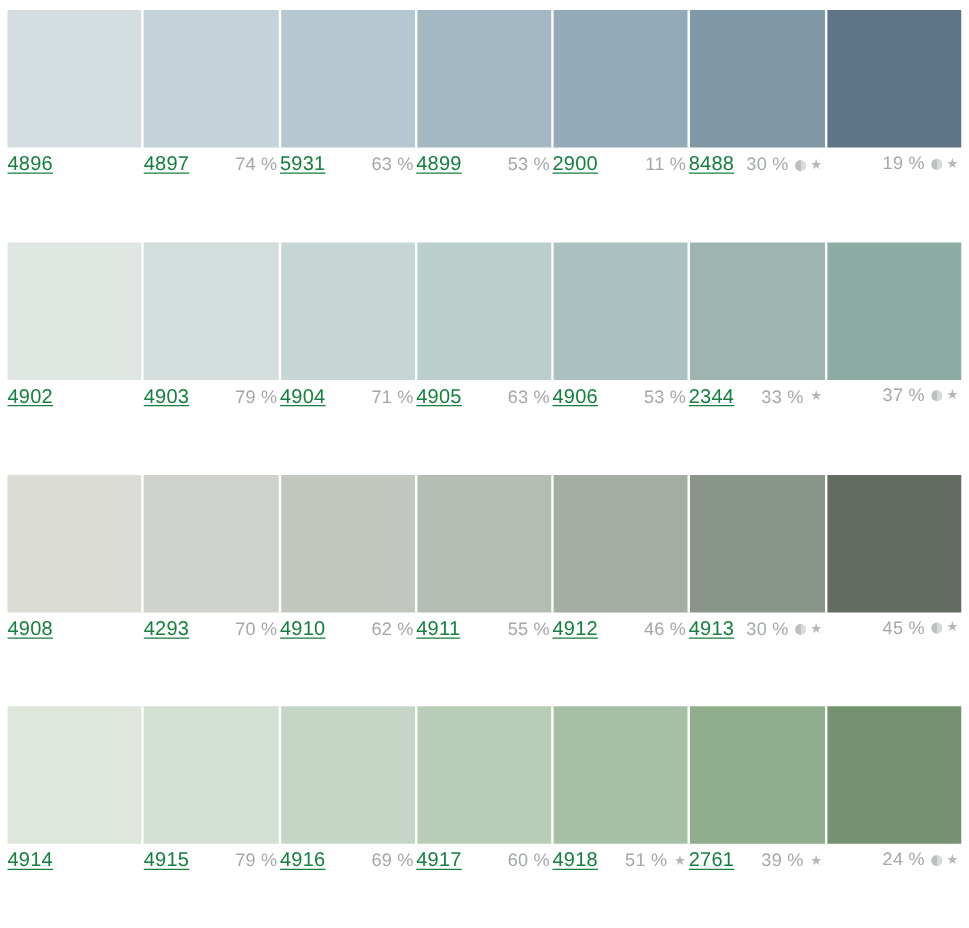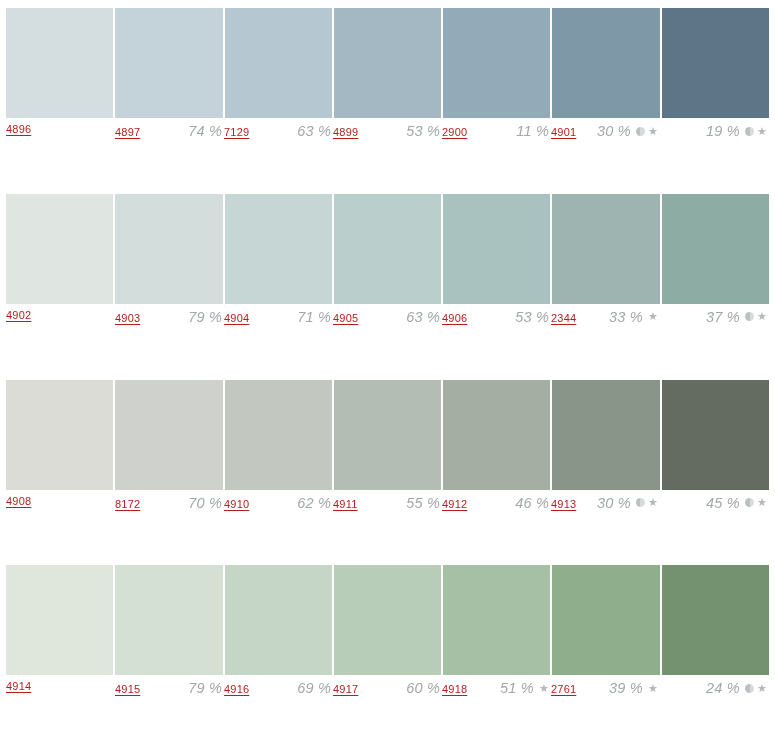--- a/index.html
+++ b/index.html
@@ -69,41 +69,40 @@
     display: flex;
     align-items: baseline;
     justify-content: flex-start;
     position: relative;
     box-sizing: border-box;
     padding-right: 2px;
     white-space: nowrap;
   }
 
   .code-link {
-    font-size: 11px;
-    color: #b91c1c;
+    font-size: 16px;
+    color: #15803d;
     text-decoration: underline;
     text-underline-offset: 2px;
     letter-spacing: 0.2px;
     cursor: pointer;
   }
 
   .meta {
     margin-left: auto;
     display: flex;
     align-items: center;
     gap: 4px;
     font-size: 14.5px;
     color: #a2a7aa;
     letter-spacing: 0.2px;
   }
 
   .pct {
     white-space: nowrap;
-    font-style: italic;
   }
 
   .icon-group {
     display: inline-flex;
     align-items: center;
     gap: 3px;
     margin-left: 1px;
   }
 
   .icon-contrast {
@@ -140,39 +139,39 @@
           <span class="code-link">4896</span>
           <span class="meta"></span>
         </div>
         <div class="label-cell">
           <span class="code-link">4897</span>
           <span class="meta">
             <span class="pct">74 %</span>
           </span>
         </div>
         <div class="label-cell">
-          <span class="code-link">7129</span>
+          <span class="code-link">5931</span>
           <span class="meta">
             <span class="pct">63 %</span>
           </span>
         </div>
         <div class="label-cell">
           <span class="code-link">4899</span>
           <span class="meta">
             <span class="pct">53 %</span>
           </span>
         </div>
         <div class="label-cell">
           <span class="code-link">2900</span>
           <span class="meta">
             <span class="pct">11 %</span>
           </span>
         </div>
         <div class="label-cell">
-          <span class="code-link">4901</span>
+          <span class="code-link">8488</span>
           <span class="meta">
             <span class="pct">30 %</span>
             <span class="icon-group">
               <span class="icon-contrast"></span>
               <span class="icon-star">★</span>
             </span>
           </span>
         </div>
         <div class="label-cell">
           <span class="meta">
@@ -253,21 +252,21 @@
         <div class="swatch" style="background: rgb(164, 174, 162);"></div>
         <div class="swatch" style="background: rgb(138, 149, 138);"></div>
         <div class="swatch" style="background: rgb(100, 108, 98);"></div>
       </div>
       <div class="label-row">
         <div class="label-cell">
           <span class="code-link">4908</span>
           <span class="meta"></span>
         </div>
         <div class="label-cell">
-          <span class="code-link">8172</span>
+          <span class="code-link">4293</span>
           <span class="meta">
             <span class="pct">70 %</span>
           </span>
         </div>
         <div class="label-cell">
           <span class="code-link">4910</span>
           <span class="meta">
             <span class="pct">62 %</span>
           </span>
         </div>

